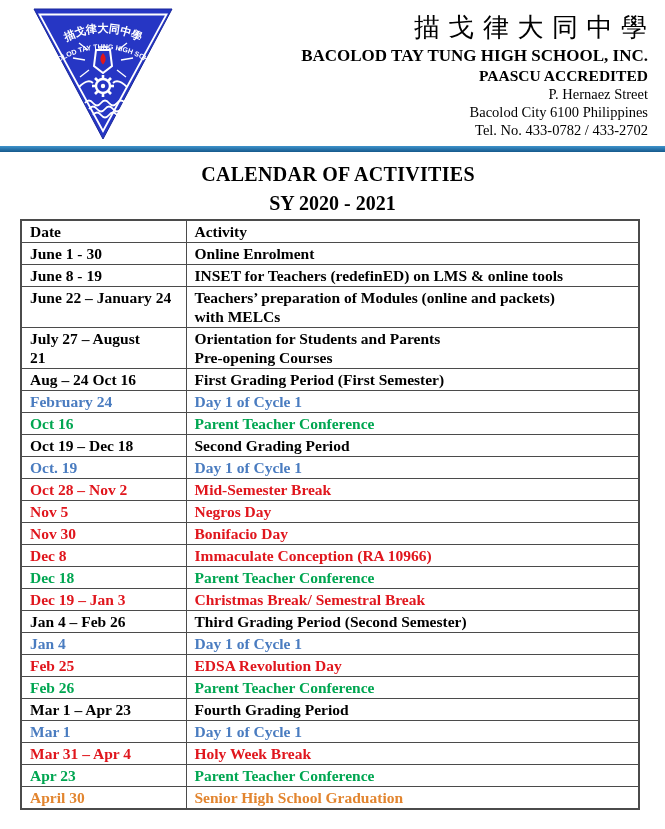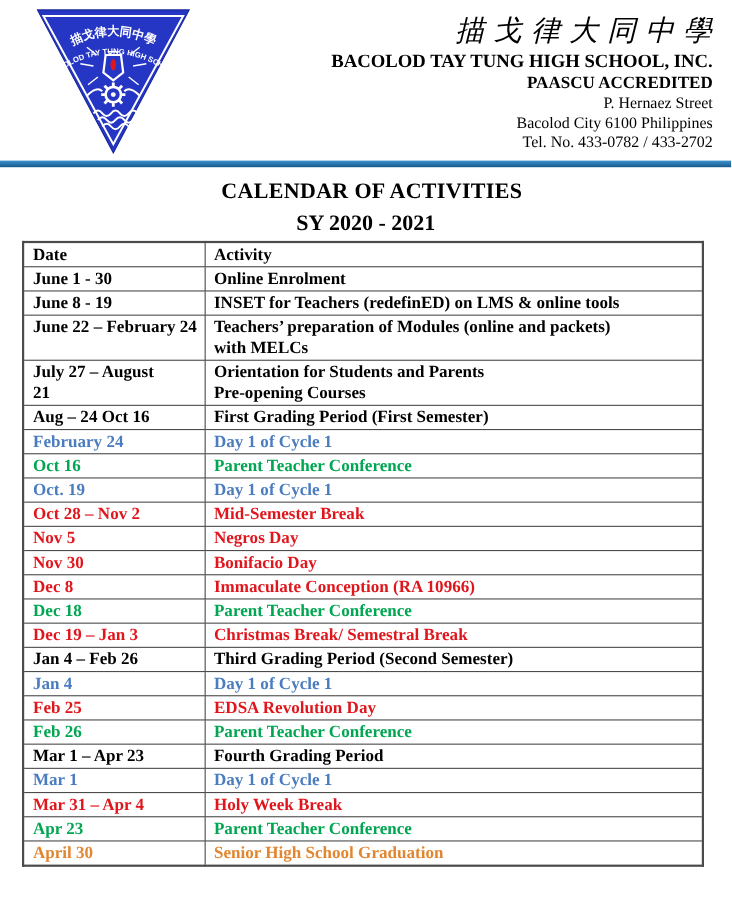--- a/index.html
+++ b/index.html
@@ -18,21 +18,21 @@
     align-items: flex-start;
     padding: 8px 17px 0 33px;
     height: 146px;
   }
   .logo-wrap { width: 142px; height: 132px; flex: 0 0 auto; }
   .head-text {
     flex: 1;
     text-align: right;
     padding-top: 2px;
   }
-  .cn-name   { font-size: 26px; line-height: 35px; letter-spacing: 1px; white-space: nowrap; font-style: italic; }
+  .cn-name   { font-size: 26px; line-height: 35px; letter-spacing: 1px; white-space: nowrap; }
   .school    { font-weight: bold; font-size: 17px; line-height: 21px; }
   .paascu    { font-weight: bold; font-size: 15.5px; line-height: 19px; }
   .addr      { font-size: 14.5px; line-height: 18px; }
   .rule {
     height: 6px;
     width: 665px;
     background: linear-gradient(to bottom, var(--c-rule-light), var(--c-rule-dark));
   }
   
   .title-block { text-align: center; margin-top: 11px; }
@@ -164,21 +164,21 @@
     <tbody id="rows">
         <tr class="style-normal">
           <td>June 1 - 30</td>
           <td>Online Enrolment</td>
         </tr>
         <tr class="style-normal">
           <td>June 8 - 19</td>
           <td><span>INSET for Teachers </span><b>(redefinED)</b><span> on LMS &amp; online tools</span></td>
         </tr>
         <tr class="style-normal">
-          <td>June 22 – February 24</td>
+          <td>June 22 – January 24</td>
           <td>Teachers’ preparation of Modules (online and packets)
 with MELCs</td>
         </tr>
         <tr class="style-normal">
           <td>July 27 – August
 21</td>
           <td>Orientation for Students and Parents
 Pre-opening Courses</td>
         </tr>
         <tr class="style-bold">
@@ -186,20 +186,24 @@
           <td>First Grading Period (First Semester)</td>
         </tr>
         <tr class="style-blue">
           <td>February 24</td>
           <td>Day 1 of Cycle 1</td>
         </tr>
         <tr class="style-green">
           <td>Oct 16</td>
           <td>Parent Teacher Conference</td>
         </tr>
+        <tr class="style-bold">
+          <td>Oct 19 – Dec 18</td>
+          <td>Second Grading Period</td>
+        </tr>
         <tr class="style-blue">
           <td>Oct. 19</td>
           <td>Day 1 of Cycle 1</td>
         </tr>
         <tr class="style-red">
           <td>Oct 28 – Nov 2</td>
           <td>Mid-Semester Break</td>
         </tr>
         <tr class="style-red">
           <td>Nov 5</td>

